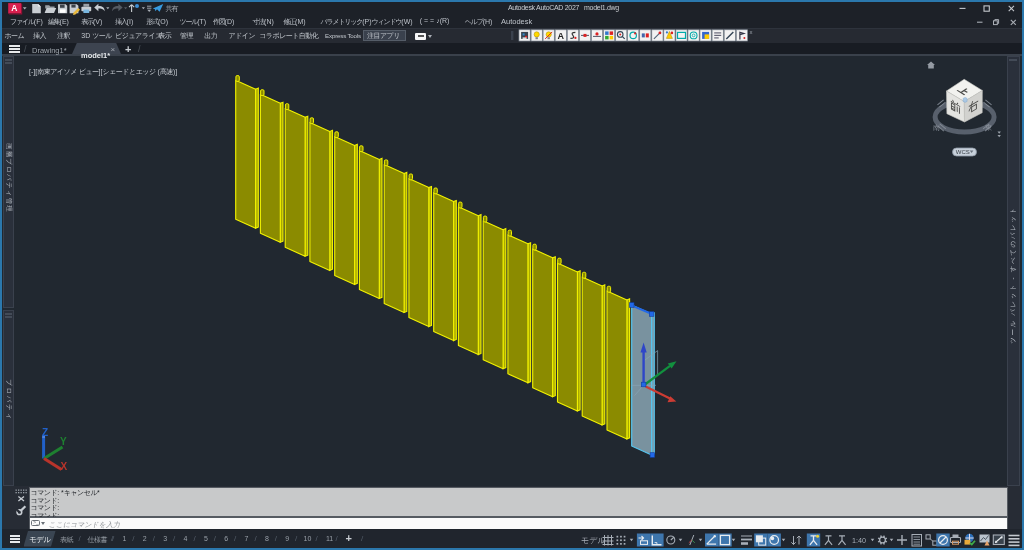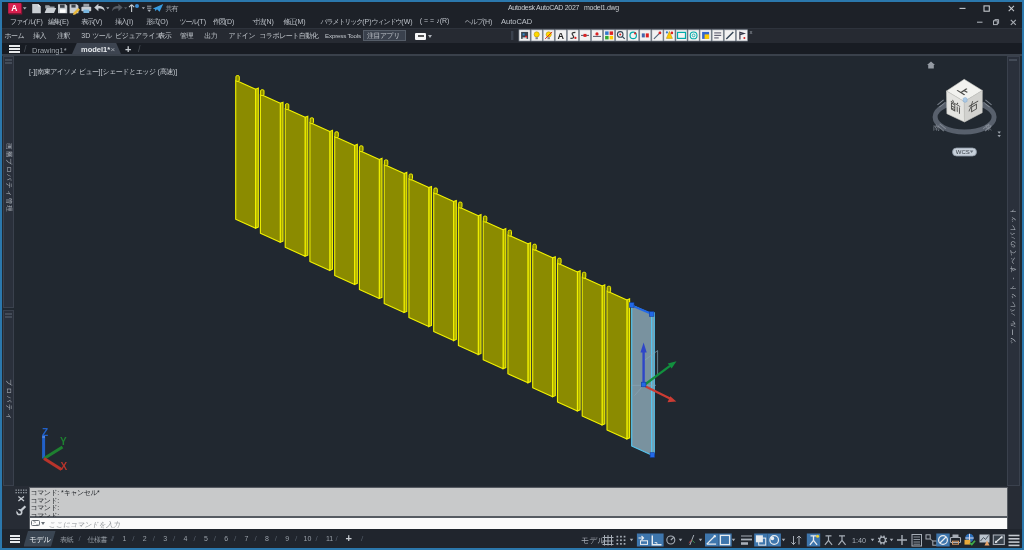--- a/index.html
+++ b/index.html
@@ -29,21 +29,21 @@
 <div class="abs t" style="left:115px;top:17px;font-size:7px;color:#BDC2C9"><span class="jpm">挿入</span>(I)</div>
 <div class="abs t" style="left:146.3px;top:17px;font-size:7px;color:#BDC2C9"><span class="jpm">形式</span>(O)</div>
 <div class="abs t" style="left:179.5px;top:17px;font-size:7px;color:#BDC2C9"><span class="jpm">ツール</span>(T)</div>
 <div class="abs t" style="left:213px;top:17px;font-size:7px;color:#BDC2C9"><span class="jpm">作図</span>(D)</div>
 <div class="abs t" style="left:252.5px;top:17px;font-size:7px;color:#BDC2C9"><span class="jpm">寸法</span>(N)</div>
 <div class="abs t" style="left:283.5px;top:17px;font-size:7px;color:#BDC2C9"><span class="jpm">修正</span>(M)</div>
 <div class="abs t" style="left:320.5px;top:17px;font-size:7px;color:#BDC2C9"><span class="jpm">パラメトリック</span>(P)</div>
 <div class="abs t" style="left:371.5px;top:17px;font-size:7px;color:#BDC2C9"><span class="jpm">ウィンドウ</span>(W)</div>
 <div class="abs t" style="left:419.8px;top:17px;font-size:7px;color:#BDC2C9">( = = ♪(R)</div>
 <div class="abs t" style="left:464.8px;top:17px;font-size:7px;color:#BDC2C9"><span class="jpm">ヘルプ</span>(H)</div>
-<div class="abs t" style="left:501px;top:17px;font-size:7.5px;color:#BDC2C9">AutoCAD</div>
+<div class="abs t" style="left:501px;top:17px;font-size:7.5px;color:#BDC2C9">Autodesk</div>
 <div class="abs" style="left:362.5px;top:29.5px;width:43px;height:11.5px;background:#3A414D;border:1px solid #555D68"></div>
 <div class="abs t" style="left:4.4px;top:31px;font-size:7px;color:#C2C7CD"><span class="jp">ホーム</span></div>
 <div class="abs t" style="left:33px;top:31px;font-size:7px;color:#C2C7CD"><span class="jp">挿入</span></div>
 <div class="abs t" style="left:57.1px;top:31px;font-size:7px;color:#C2C7CD"><span class="jp">注釈</span></div>
 <div class="abs t" style="left:81.3px;top:31px;font-size:7px;color:#C2C7CD"><span>3D </span><span class="jp">ツール</span></div>
 <div class="abs t" style="left:115.1px;top:31px;font-size:7px;color:#C2C7CD"><span class="jp">ビジュアライズ</span></div>
 <div class="abs t" style="left:158.2px;top:31px;font-size:7px;color:#C2C7CD"><span class="jp">表示</span></div>
 <div class="abs t" style="left:180.1px;top:31px;font-size:7px;color:#C2C7CD"><span class="jp">管理</span></div>
 <div class="abs t" style="left:204.3px;top:31px;font-size:7px;color:#C2C7CD"><span class="jp">出力</span></div>
 <div class="abs t" style="left:228.5px;top:31px;font-size:7px;color:#C2C7CD"><span class="jp">アドイン</span></div>
@@ -53,21 +53,21 @@
 <div class="abs t" style="left:366.9px;top:31px;font-size:7px;color:#C2C7CD"><span class="jp">注目アプリ</span></div>
 <div class="abs" style="left:415px;top:32.5px;width:11px;height:7px;background:#F5F6F7;border-radius:1px"></div>
 <div class="abs" style="left:417.5px;top:35px;width:6px;height:2px;background:#555"></div>
 <div class="abs" style="left:428px;top:35px;width:0;height:0;border-left:2.2px solid transparent;border-right:2.2px solid transparent;border-top:3px solid #A9AEB5"></div>
 <div class="abs" style="left:9px;top:45.2px;width:11px;height:1.8px;background:#E8EAEC"></div>
 <div class="abs" style="left:9px;top:48.2px;width:11px;height:1.8px;background:#E8EAEC"></div>
 <div class="abs" style="left:9px;top:51.2px;width:11px;height:1.8px;background:#E8EAEC"></div>
 <div class="abs t" style="left:24px;top:44px;font-size:9px;color:#4A5058">/</div>
 <div class="abs t" style="left:32px;top:45.5px;font-size:7.5px;color:#9FA6AD">Drawing1*</div>
 <div class="abs" style="left:72px;top:42.5px;width:49px;height:11.4px;background:#3D4450;clip-path:polygon(5px 0,44px 0,49px 100%,0 100%)"></div>
-<div class="abs t" style="left:81px;top:45px;font-size:7.5px;font-weight:bold;color:#E8EBEE">model1*</div>
+<div class="abs t" style="left:81px;top:51px;font-size:7.5px;font-weight:bold;color:#E8EBEE">model1*</div>
 <div class="abs t" style="left:110.5px;top:44.5px;font-size:8px;color:#A5ABB2">×</div>
 <div class="abs t" style="left:125px;top:42.5px;font-size:11px;font-weight:bold;color:#C8CDD2">+</div>
 <div class="abs t" style="left:138px;top:44px;font-size:9px;color:#4A5058">/</div>
 <div class="abs" style="left:2.5px;top:56px;width:11px;height:252px;background:#2A303B;border:1px solid #3A414D"></div>
 <div class="abs" style="left:4.5px;top:59px;width:7px;height:1.5px;background:#434B57"></div>
 <div class="abs" style="left:4.5px;top:62px;width:7px;height:1.5px;background:#434B57"></div>
 <div class="abs t" style="left:8px;top:178px;font-size:6.5px;color:#B9BFC7;letter-spacing:1.2px;transform:translate(-50%,-50%) rotate(90deg);transform-origin:center"><span>画層プロパティ管理</span></div>
 <div class="abs" style="left:2.5px;top:310px;width:11px;height:176px;background:#2A303B;border:1px solid #3A414D"></div>
 <div class="abs" style="left:4.5px;top:313px;width:7px;height:1.5px;background:#434B57"></div>
 <div class="abs" style="left:4.5px;top:316px;width:7px;height:1.5px;background:#434B57"></div>

